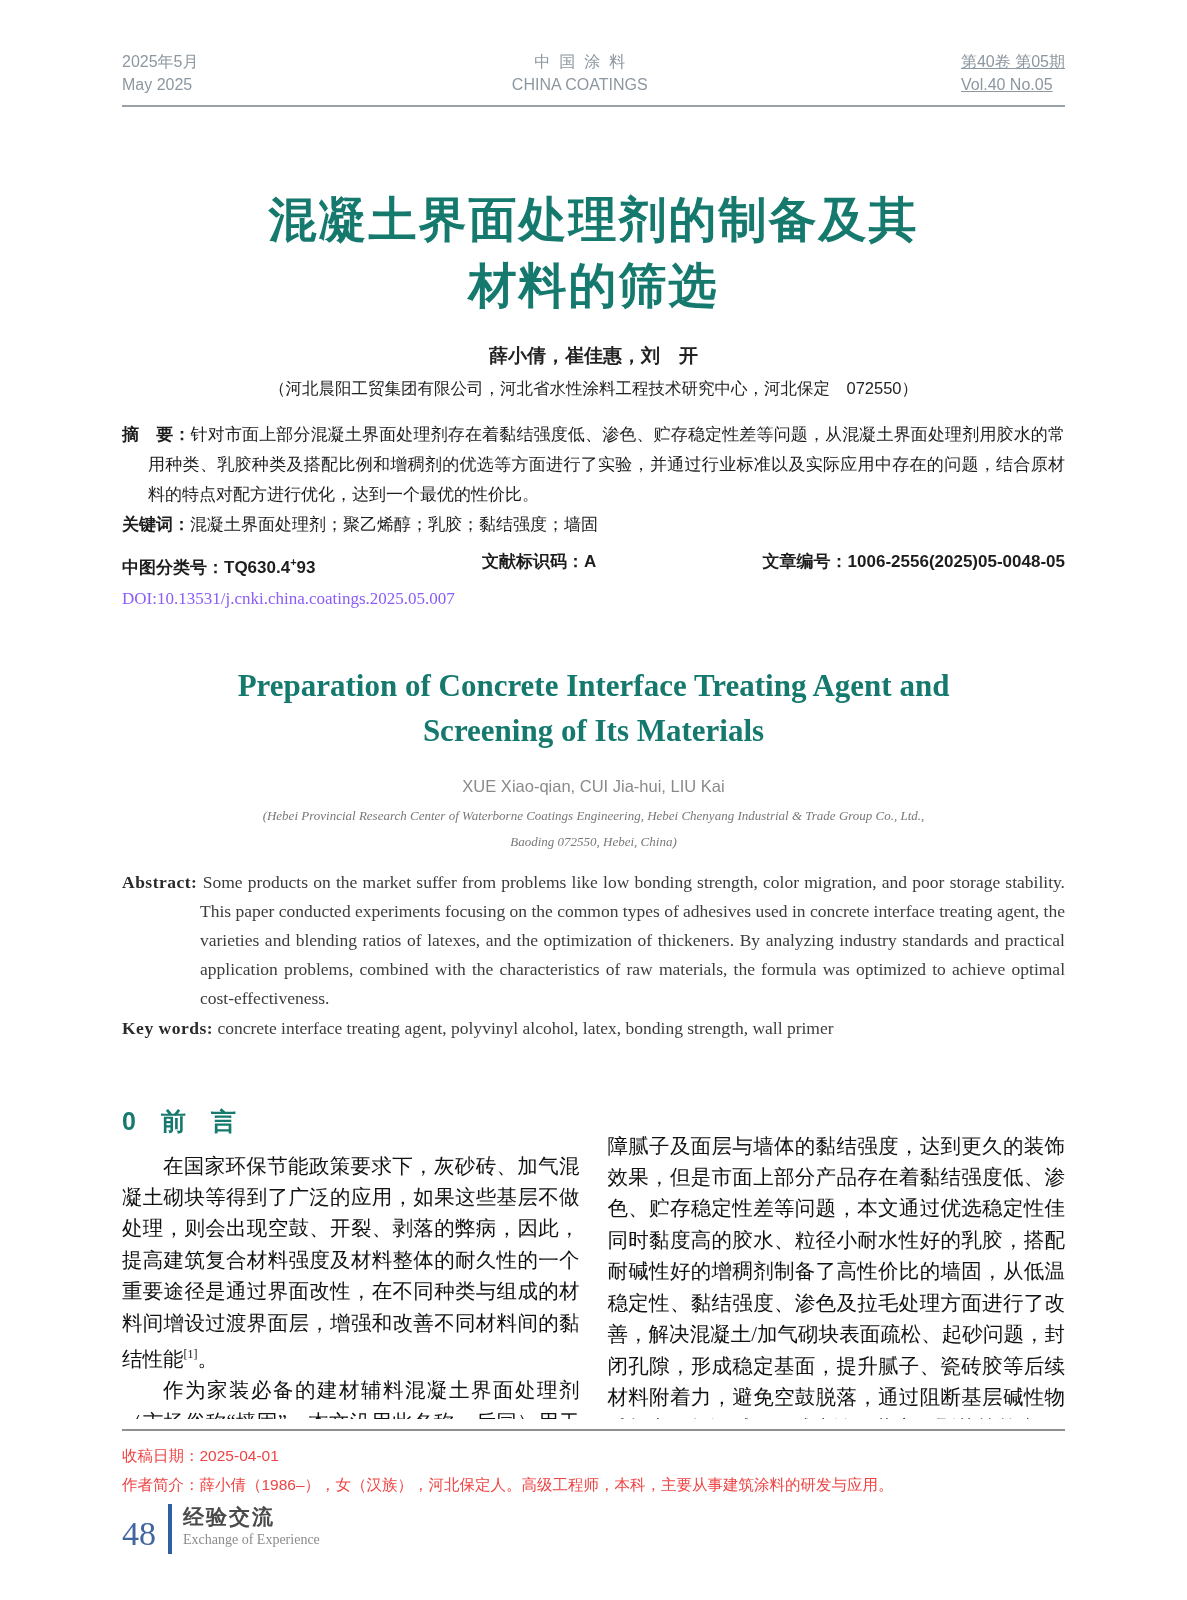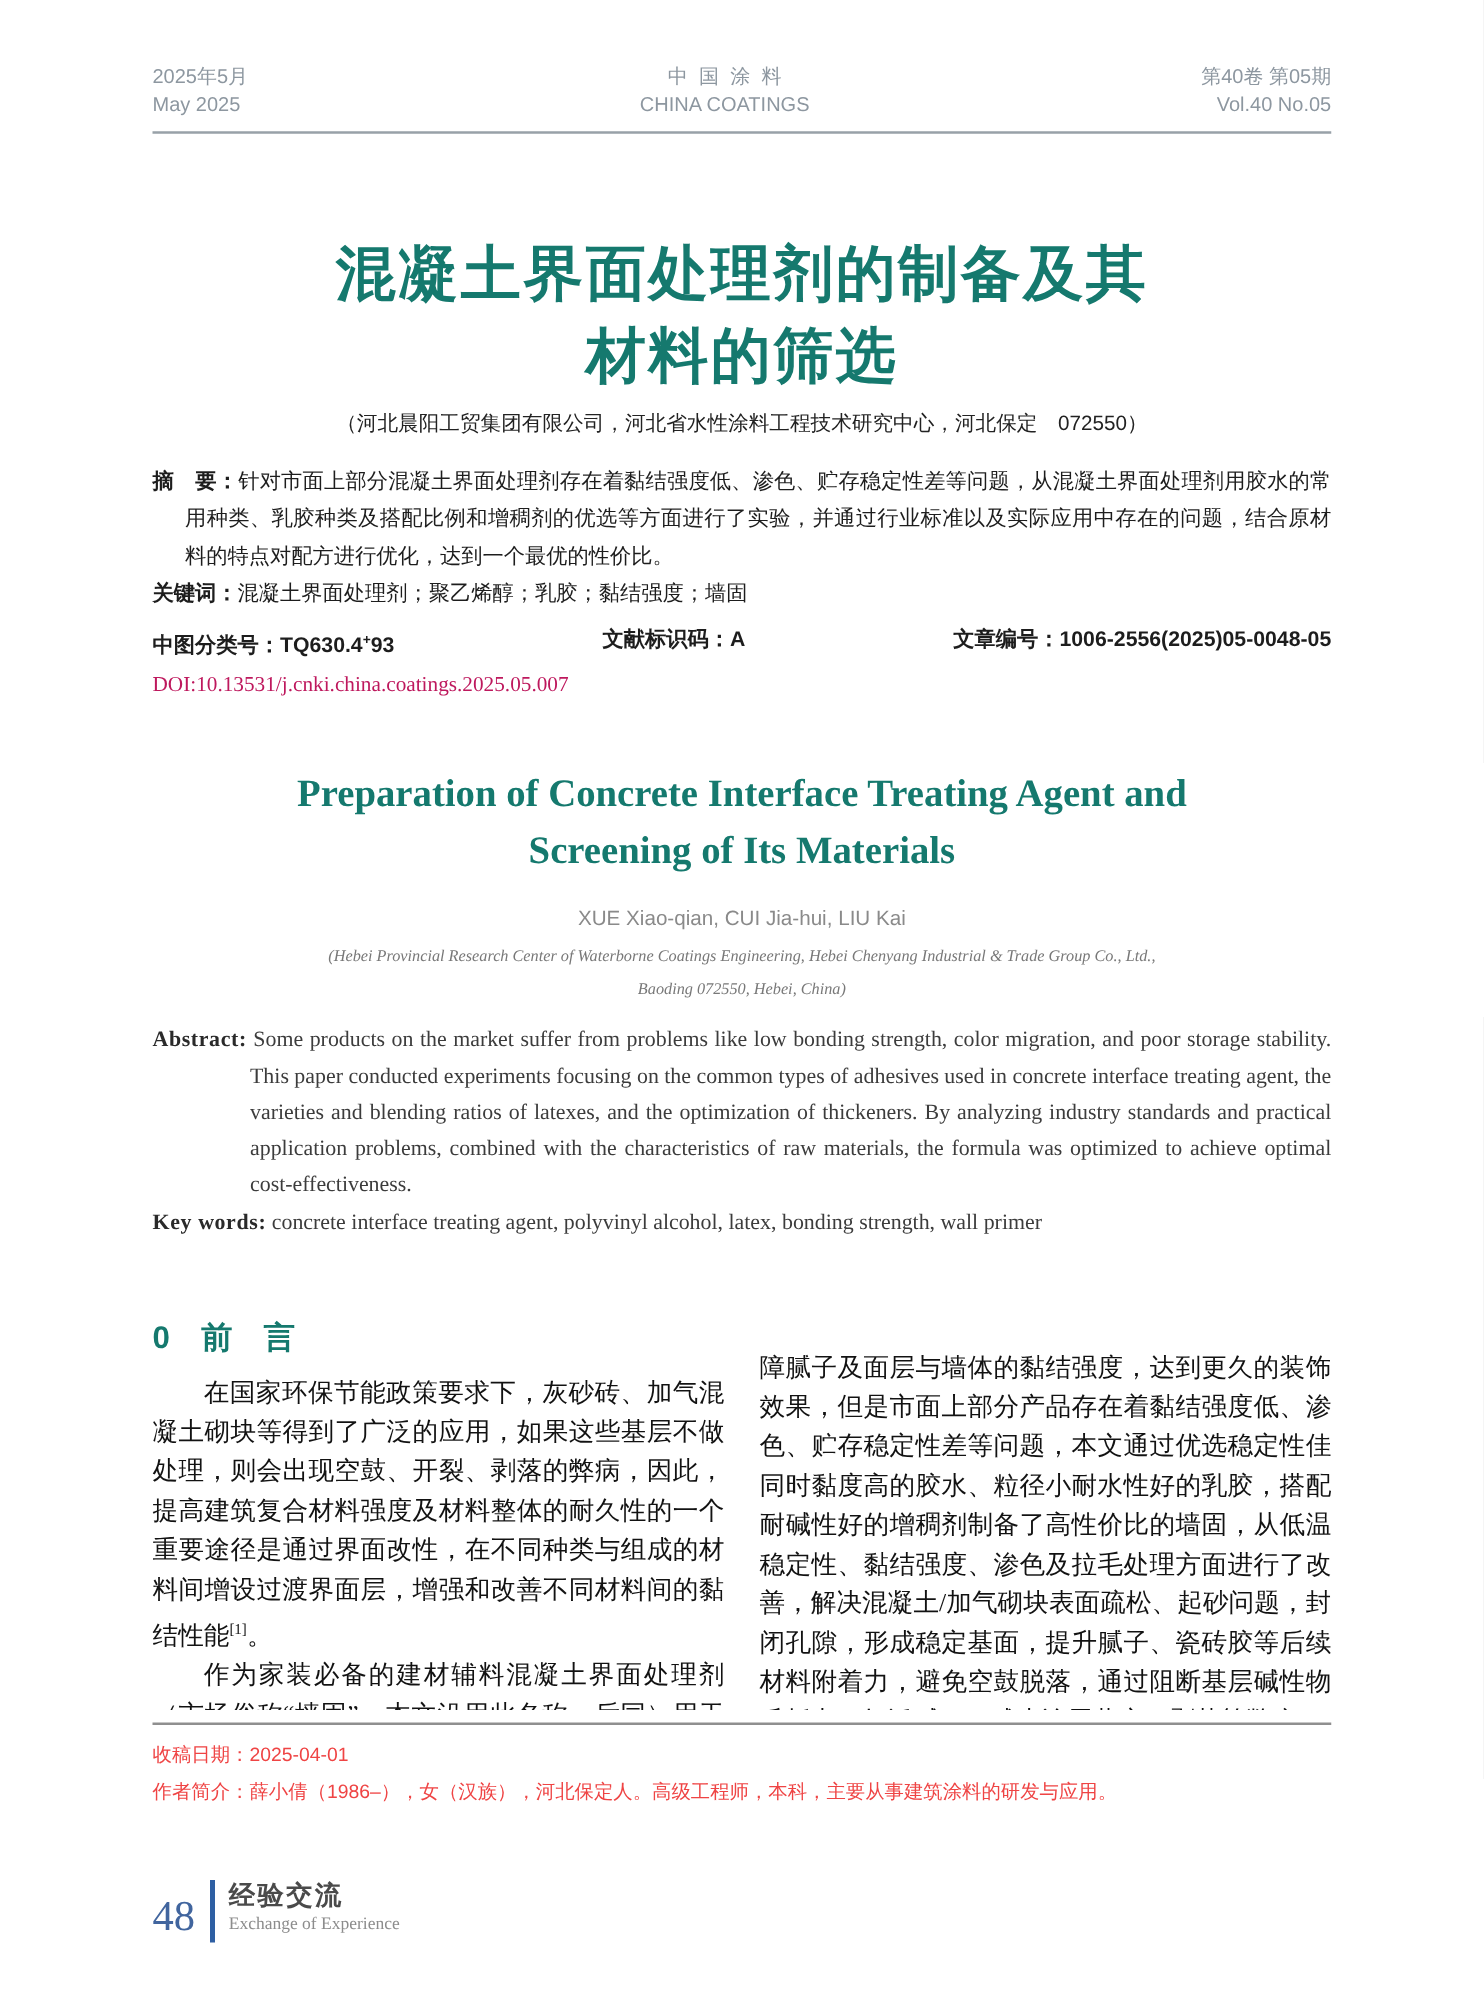--- a/index.html
+++ b/index.html
@@ -22,21 +22,21 @@
     justify-content: space-between;
     align-items: flex-end;
     padding-top: 50px;
     padding-bottom: 9px;
     border-bottom: 2px solid #98a1a8;
     color: #8d97a0;
     font-size: 16px;
     line-height: 23px;
   }
   .hdr-center { text-align: center; }
-  .hdr-right  { text-align: right; }
+  .hdr-right  { text-align: left; text-decoration: underline; }
   .journal-cn { letter-spacing: 9px; text-indent: 9px; }
 
   
   .title-cn {
     margin: 80px 0 0 0;
     text-align: center;
     color: #15796e;
     font-size: 48px;
     line-height: 66px;
     font-weight: 700;
@@ -83,21 +83,21 @@
     line-height: 26px;
     font-weight: 600;
     color: #1d1d1d;
   }
   .meta-row sup { font-size: 11px; }
   .doi-line {
     margin-top: 8px;
     font-family: "Liberation Serif", serif;
     font-weight: 400;
     font-size: 17px;
-    color: #be185d;
+    color: #8b5cf6;
   }
 
   
   .title-en {
     margin: 54px 0 0 0;
     text-align: center;
     color: #15796e;
     font-family: "Liberation Serif", serif;
     font-size: 31px;
     line-height: 45px;
@@ -232,20 +232,21 @@
       <div>第40卷 第05期</div>
       <div>Vol.40 No.05</div>
     </div>
   </div>
 
   <h1 class="title-cn">
     <span style="display:block">混凝土界面处理剂的制备及其</span>
     <span style="display:block">材料的筛选</span>
   </h1>
 
+  <div class="authors-cn">薛小倩，崔佳惠，刘　开</div>
   <div class="affil-cn">（河北晨阳工贸集团有限公司，河北省水性涂料工程技术研究中心，河北保定　072550）</div>
 
   <div class="abstract-cn"><span class="lbl">摘　要：</span><span>针对市面上部分混凝土界面处理剂存在着黏结强度低、渗色、贮存稳定性差等问题，从混凝土界面处理剂用胶水的常用种类、乳胶种类及搭配比例和增稠剂的优选等方面进行了实验，并通过行业标准以及实际应用中存在的问题，结合原材料的特点对配方进行优化，达到一个最优的性价比。</span></div>
 
   <div class="keywords-cn"><span class="lbl">关键词：</span><span>混凝土界面处理剂；聚乙烯醇；乳胶；黏结强度；墙固</span></div>
 
   <div class="meta-row">
     <div><span>中图分类号：</span><span>TQ630.4</span><sup>+</sup><span>93</span></div>
     <div><span>文献标识码：</span><span>A</span></div>
     <div><span>文章编号：</span><span>1006-2556(2025)05-0048-05</span></div>

